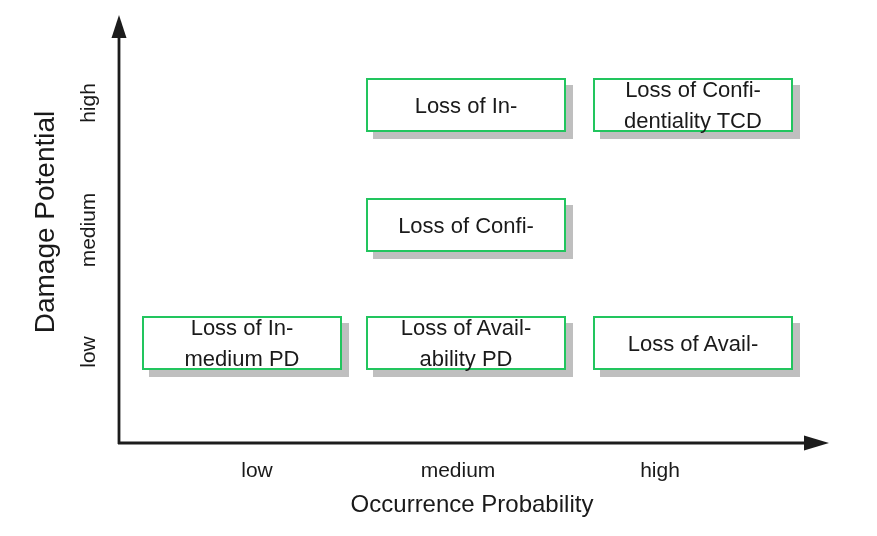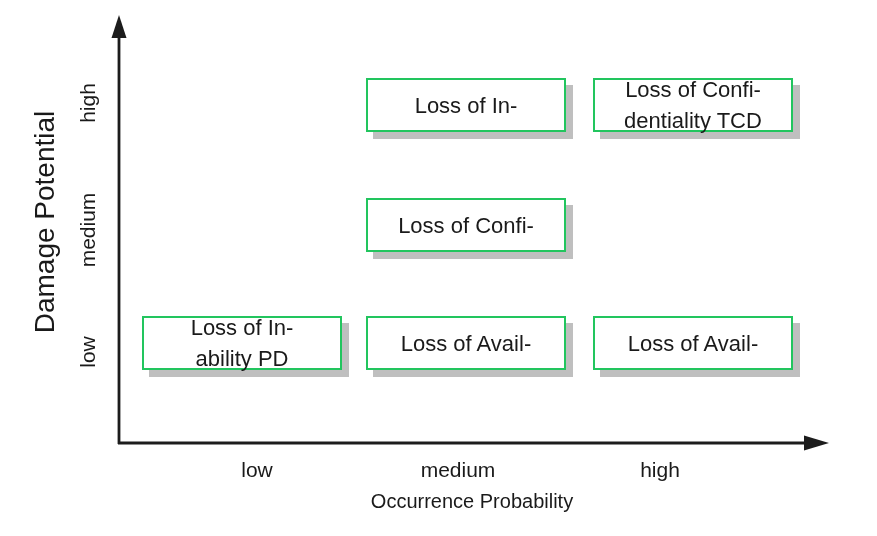--- a/index.html
+++ b/index.html
@@ -73,21 +73,21 @@
   }
   .ytick-high   { top: 103px; }
   .ytick-medium { top: 230px; }
   .ytick-low    { top: 352px; }
   
   .x-axis-title {
     position: absolute;
     left: 472px;
     top: 490px;
     transform: translateX(-50%);
-    font-size: 20px;
+    font-size: 24px;
     white-space: nowrap;
   }
   .y-axis-title {
     position: absolute;
     left: 45px;
     top: 222px;
     transform: translate(-50%, -50%) rotate(-90deg);
     font-size: 28px;
     white-space: nowrap;
   }
@@ -122,24 +122,25 @@
     <span>Loss of Confi-</span>
     <span>dentiality TCD</span>
   </div>
 
   <div class="mbox col-medium row-medium">
     <span>Loss of Confi-</span>
   </div>
 
   <div class="mbox col-low row-low">
     <span>Loss of In-</span>
-    <span>ability PD</span>
+    <span>medium PD</span>
   </div>
 
   <div class="mbox col-medium row-low">
     <span>Loss of Avail-</span>
+    <span>ability PD</span>
   </div>
 
   <div class="mbox col-high row-low">
     <span>Loss of Avail-</span>
   </div>
 
 </div>
 
 </body></html>

